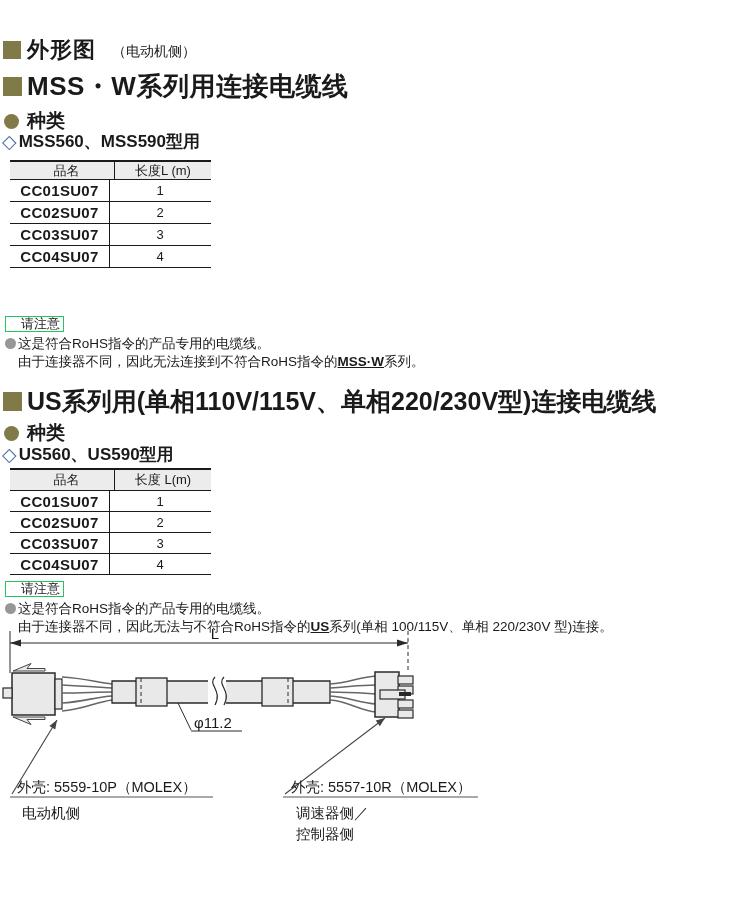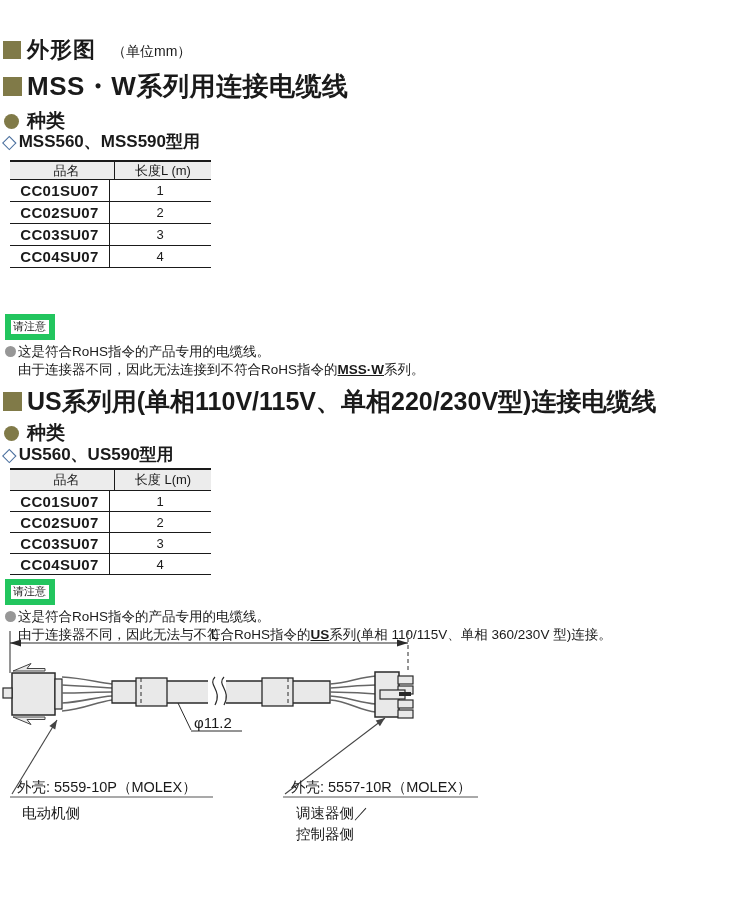--- a/index.html
+++ b/index.html
@@ -27,36 +27,36 @@
   .trow { display:flex; border-top:1px solid #1a1a1a; }
   .trow:first-child { border-top:none;padding-left:9px; }
   .thead { background:#ececec; }
   .thead .cell { height:17px; font-size:13px; font-weight:normal; }
   .cell { width:100px; display:flex; align-items:center; justify-content:center; height:21px; }
   .cell:first-child { border-right:1px solid #1a1a1a; width:100px; }
   .cell.name { font-weight:bold; font-size:15px; letter-spacing:0.3px; }
   .cell.val { font-size:13px; }
   .t2 .cell { height:20px; }
   
-  .note-box { display:inline-block; border:6px solid #22c55e; font-size:11px; padding:0px 3px 1px 2px; line-height:13px; }
+  .note-box { display:inline-block; border:1px solid #22c55e; font-size:13px; padding:0px 3px 1px 15px; line-height:13px; }
   .note-line { display:flex; align-items:flex-start; font-size:13.5px; line-height:17px; margin-top:3px; }
   .note-bullet { width:11px; height:11px; border-radius:50%; background:#979797; flex:0 0 auto; margin:3px 2px 0 0; }
   .note-cont { margin-left:13px; font-size:13.5px; line-height:17px; margin-top:1px; }
   .b { font-weight:bold;text-decoration:underline; }
   svg text { font-family:"Liberation Sans","DejaVu Sans",sans-serif; fill:#1a1a1a; }
 </style>
 </head>
 <body>
 
 <div id="page">
 
   <div class="abs row" style="left:3px; top:7px;">
     <span class="sq"></span>
     <span class="doc-title">外形图</span>
-    <span class="doc-title-unit">（单位mm）</span>
+    <span class="doc-title-unit">（电动机侧）</span>
   </div>
 
   <div class="abs row" style="left:3px; top:41px;">
     <span class="sq-lg"></span>
     <span class="h1">MSS・W系列用连接电缆线</span>
   </div>
 
   <div class="abs row" style="left:4px; top:80px;">
     <span class="circle"></span>
     <span class="kind-label">种类</span>
@@ -139,21 +139,21 @@
     </div>
   </div>
 
   <div class="abs" style="left:5px; top:551px;">
     <span class="note-box">请注意</span>
     <div class="note-line">
       <span class="note-bullet"></span>
       <span>这是符合RoHS指令的产品专用的电缆线。</span>
     </div>
     <div class="note-cont">
-      <span>由于连接器不同，因此无法与不符合RoHS指令的</span><span class="b">US</span><span>系列(单相 110/115V、单相 360/230V 型)连接。</span>
+      <span>由于连接器不同，因此无法与不符合RoHS指令的</span><span class="b">US</span><span>系列(单相 100/115V、单相 220/230V 型)连接。</span>
     </div>
   </div>
 
   <svg class="abs" style="left:0; top:598px;" width="750" height="230" viewBox="0 0 750 230">
 
     <text x="215" y="13" font-size="15" text-anchor="middle">L</text>
     <line x1="10" y1="17" x2="408" y2="17" stroke="#2a2a2a" stroke-width="1.2"></line>
     <polygon points="10,17 21,13.5 21,20.5" fill="#2a2a2a"></polygon>
     <polygon points="408,17 397,13.5 397,20.5" fill="#2a2a2a"></polygon>
     <line x1="10" y1="5" x2="10" y2="47" stroke="#2a2a2a" stroke-width="1"></line>

